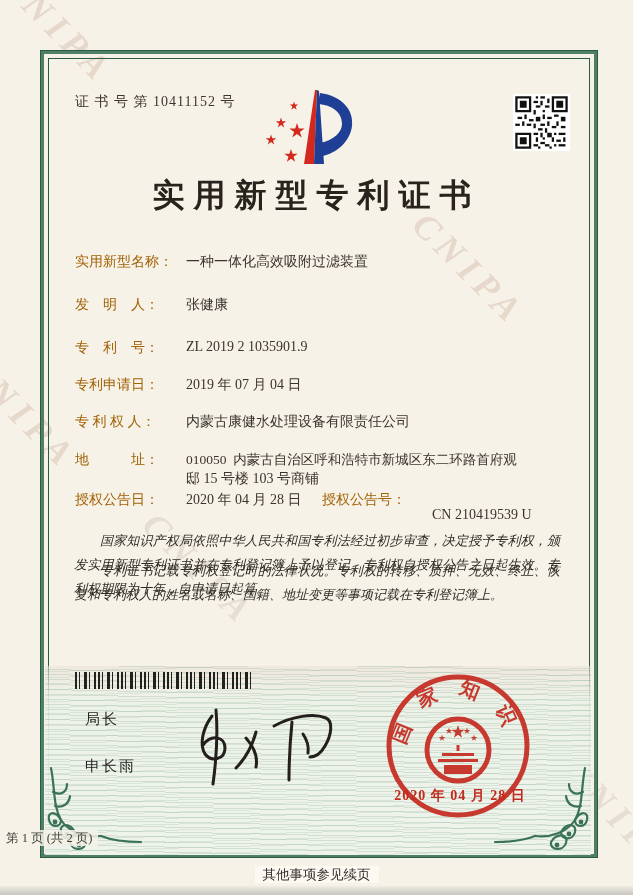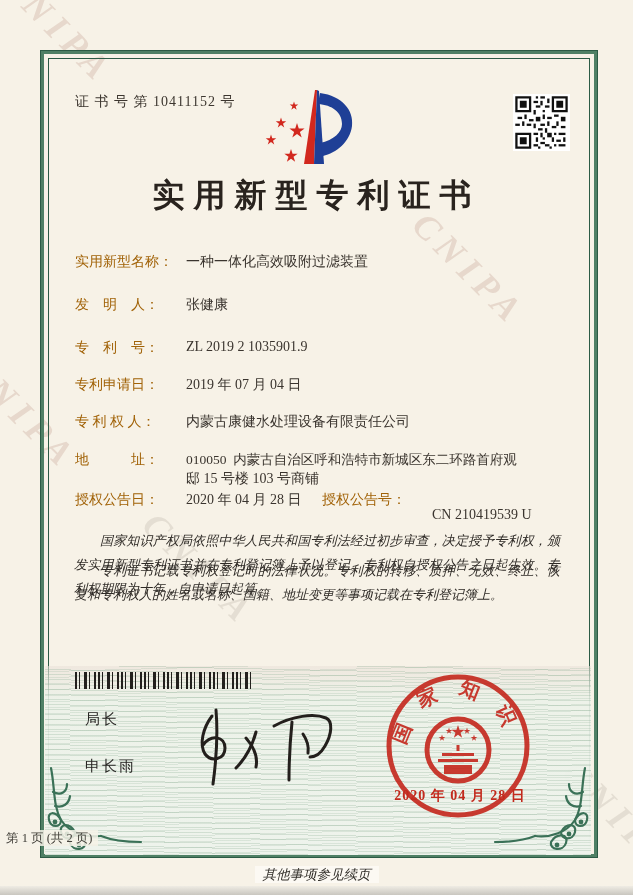--- a/index.html
+++ b/index.html
@@ -35,21 +35,21 @@
        #23201d 4px 5px, transparent 5px 9px,
        #23201d 9px 12px, transparent 12px 14px,
        #23201d 14px 15px, transparent 15px 19px,
        #23201d 19px 21px, transparent 21px 23px);}
   .signer{position:absolute;left:85px;font-size:15px;color:#272523;
           font-family:"Liberation Sans","DejaVu Sans",sans-serif;letter-spacing:2px;}
   .seal-date{left:390px;top:787px;width:140px;text-align:center;font-size:14px;
              color:#c22a1d;letter-spacing:1px;font-weight:bold;}
   .page-info{left:0;top:830px;width:633px;text-align:left;font-size:12.5px;color:#43403a;}
   .page-info span{background:rgba(246,242,232,0.85);padding:1px 6px;}
-  .note{left:0;top:866px;width:633px;text-align:center;font-size:13.5px;font-style:italic;color:#33302b;}
+  .note{left:0;top:866px;width:633px;text-align:center;font-size:13.5px;color:#33302b;}
   .note span{background:rgba(252,250,244,0.9);padding:1px 8px;}
   .bottom-shadow{left:0;top:886px;width:633px;height:9px;
      background:linear-gradient(#efece4,#c9c6bf);}
   svg{display:block;}
 </style>
 </head>
 <body>
 
 <svg width="0" height="0" style="position:absolute">
   <defs>

